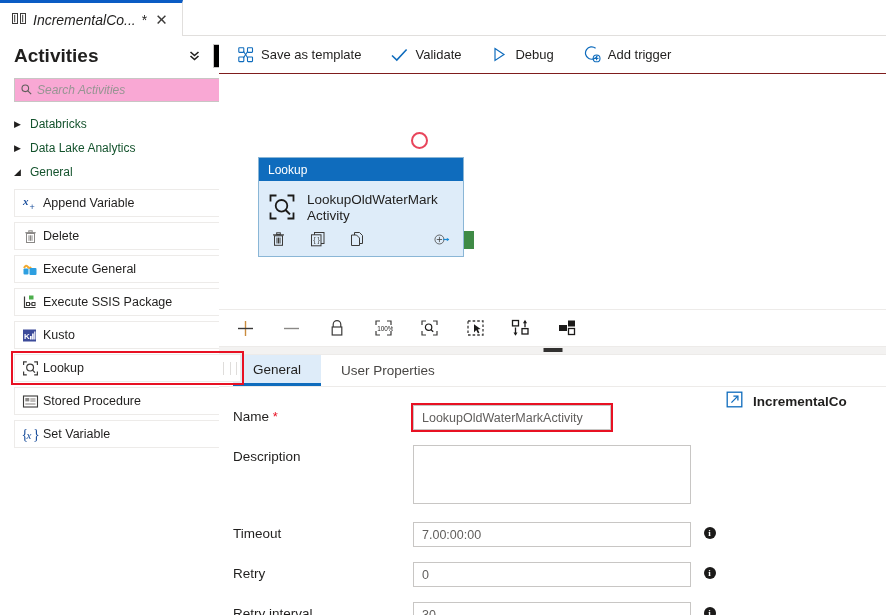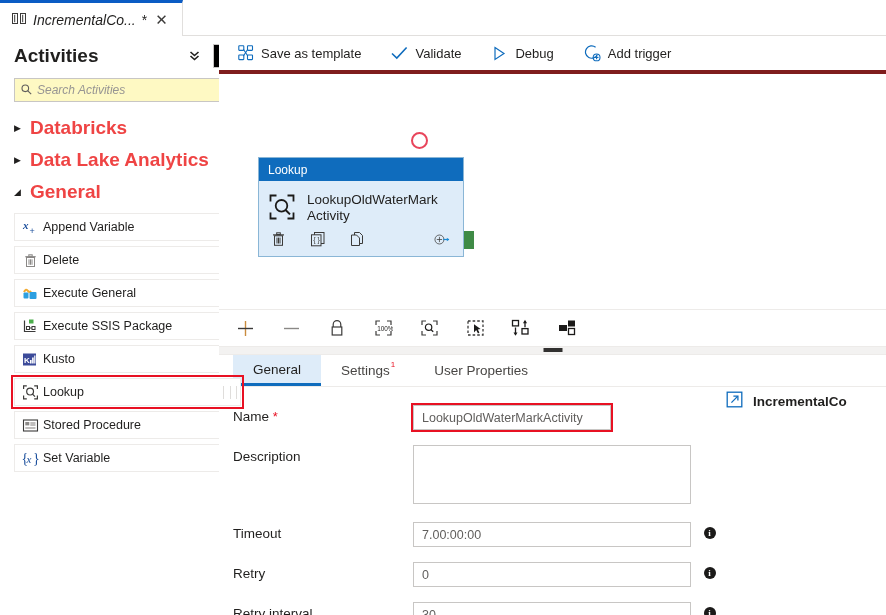--- a/index.html
+++ b/index.html
@@ -114,21 +114,21 @@
     flex: none;
   }
   .search-wrap {
     margin: 6px 14px 0 14px;
     height: 24px;
     border: 1px solid #c8c6c4;
     box-sizing: border-box;
     display: flex;
     align-items: center;
     padding: 0 6px;
-    background: #fef9c3;
+    background: #f9a8d4;
   }
   .search-icon-g {
     color: #605e5c;
     font-size: 12px;
     margin-right: 5px;
     flex: none;
     line-height: 1;
   }
   .search-input {
     border: 0;
@@ -155,23 +155,23 @@
     cursor: pointer;
   }
   .cat-arrow {
     width: 16px;
     font-size: 9px;
     color: #201f1e;
     flex: none;
     line-height: 1;
   }
   .cat-label {
-    font-size: 19px;
-    font-weight: bold;
-    color: #ef4444;
+    font-size: 12px;
+    font-weight: normal;
+    color: #14532d;
   }
   .act-item {
     position: relative;
     margin: 5px 8px 0 14px;
     height: 28px;
     border: 1px solid #edebe9;
     box-sizing: border-box;
     display: flex;
     align-items: center;
     background: #fff;
@@ -214,21 +214,21 @@
 
   
   .main-area {
     position: absolute;
     left: 219px; top: 36px;
     width: 667px; height: 579px;
     background: #ffffff;
   }
   .cmdbar {
     height: 38px;
-    border-bottom: 4px solid #7f1d1d;
+    border-bottom: 1px solid #7f1d1d;
     display: flex;
     align-items: center;
     padding-left: 18px;
     gap: 0;
     box-sizing: border-box;
   }
   .cmd {
     display: flex;
     align-items: center;
     gap: 7px;
@@ -843,24 +843,20 @@
 
     <div class="splitter">
       <div class="handle"></div>
     </div>
 
     <div class="proptabs">
       <div class="ptab active">
         <span>General</span>
       </div>
       <div class="ptab">
-        <span>Settings</span>
-          <span class="sup">1</span>
-      </div>
-      <div class="ptab">
         <span>User Properties</span>
       </div>
     </div>
 
     <div class="formarea">
 
       <div class="doclink">
         <span>
           <svg width="17" height="17" viewBox="0 0 17 17">
             <rect x="1.2" y="1.2" width="14.6" height="14.6" fill="none" stroke="#0f6cbd" stroke-width="1.3"></rect>

